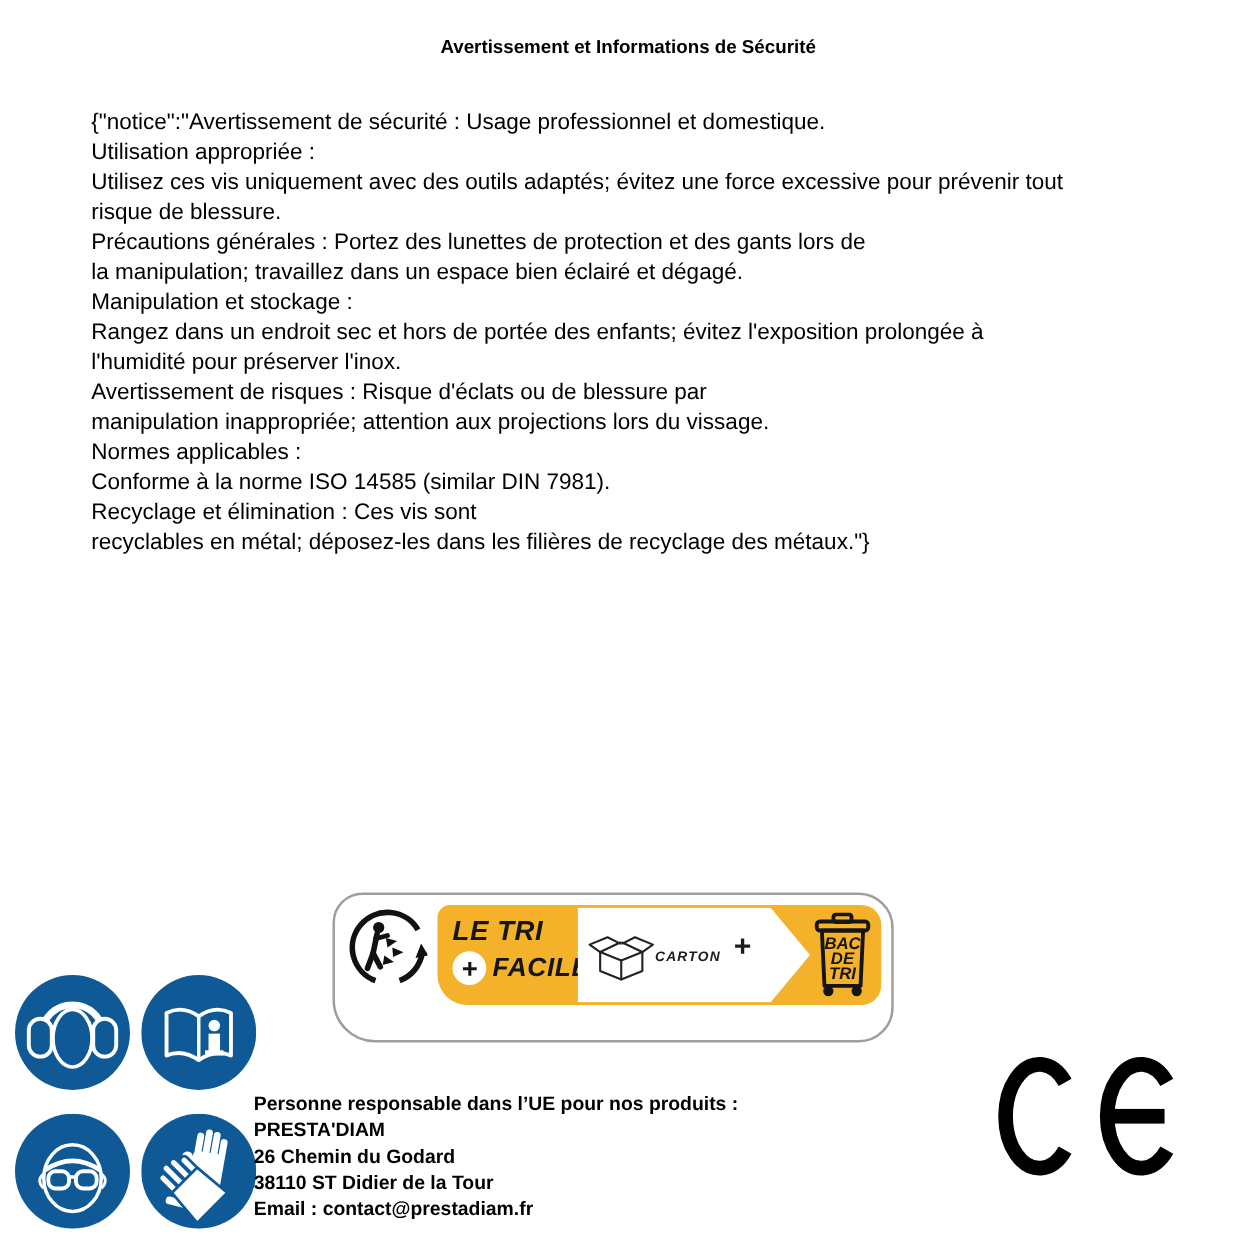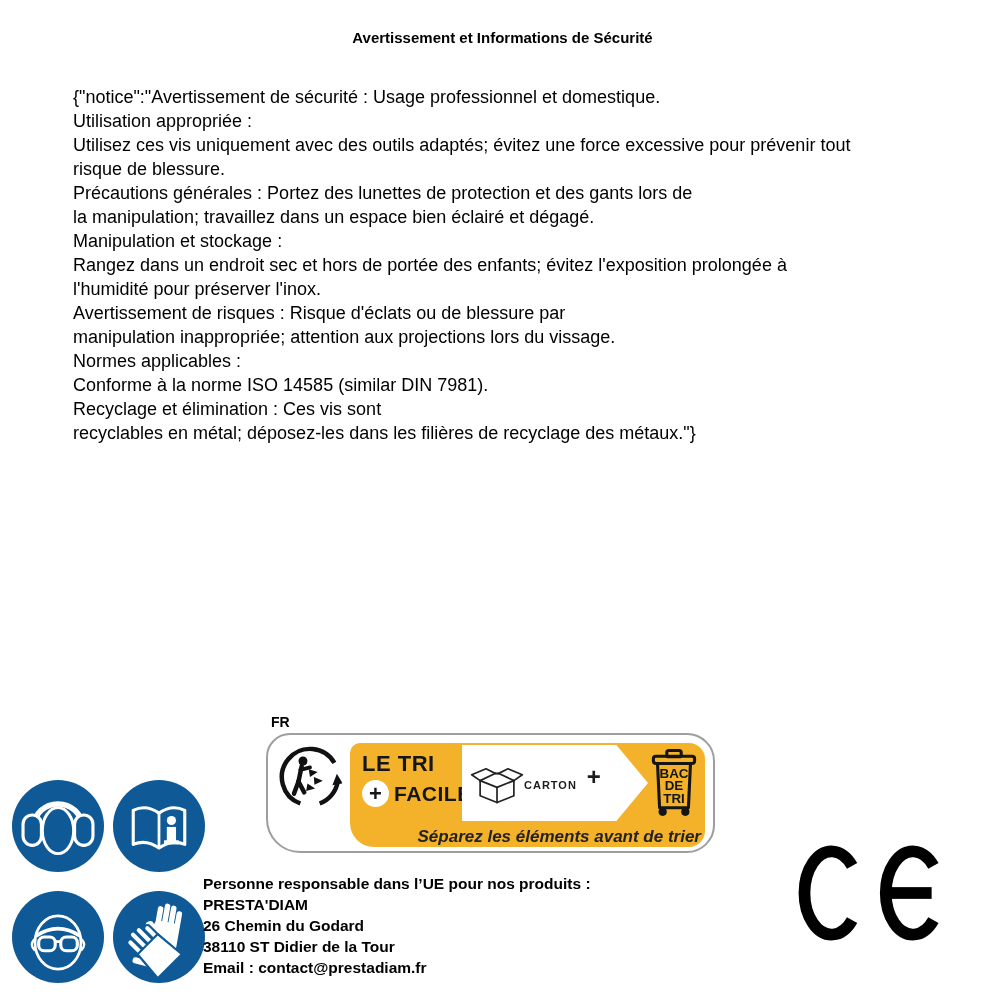--- a/index.html
+++ b/index.html
@@ -17,22 +17,22 @@
   .p-goggles { left:12px; top:891px; }
   .p-gloves { left:113px; top:891px; }
   .bluefill { fill:var(--blue); }
   .bstroke { stroke:var(--blue); }
 
   .infotri { position:absolute; left:266px; top:714px; }
   .fr { font-weight:bold; font-size:14px; margin:0 0 3px 5px; }
   .banner { position:relative; width:449px; height:120px; background:#fff; box-sizing:border-box;
             border:2px solid #9e9e9e; border-radius:24px 28px 28px 34px; }
   .triman { position:absolute; left:10px; top:10px; width:64px; height:64px; }
-  .yellowband { position:absolute; left:82px; top:8px; width:355px; height:104px;
-                background:var(--yellow); border-radius:10px 16px 16px 24px; }
+  .yellowband { position:absolute; left:82px; top:8px; width:355px; height:80px;
+                background:var(--yellow); border-radius:10px 16px 16px 24px;font-style:italic; }
   .headline { position:absolute; left:12px; top:8px; color:#161616; }
   .h1row { font-size:22px; font-weight:bold; line-height:26px; letter-spacing:0.5px; }
   .h2row { display:flex; align-items:center; gap:5px; margin-top:3px; }
   .pluscircle { width:27px; height:27px; border-radius:50%; background:#fff; color:#161616;
                 font-weight:bold; font-size:22px; line-height:27px; text-align:center; flex:0 0 auto; }
   .facile { font-size:21px; font-weight:bold; letter-spacing:0.5px; }
   .whitechev { position:absolute; left:112px; top:2px; width:186px; height:76px; background:#fff;
                clip-path:polygon(0 0, 83% 0, 100% 50%, 83% 100%, 0 100%);
                display:flex; align-items:center; gap:10px; padding:2px 0 0 8px; box-sizing:border-box; }
   .mat { display:flex; flex-direction:row; align-items:center; }
@@ -120,21 +120,20 @@
         <rect x="8" y="-4" width="7" height="28" rx="3.5"></rect>
         <rect x="16" y="-3" width="7" height="27" rx="3.5"></rect>
         <rect x="24" y="2" width="7" height="22" rx="3.5"></rect>
         <rect x="-9" y="16" width="9" height="22" rx="4" transform="rotate(-30 -4 24)"></rect>
         <path d="M0 18 H31 L34 52 L-3 52 Z"></path>
       </g>
     </svg>
   </div>
 
   <div class="infotri">
-    <div class="fr">FR</div>
     <div class="banner">
 
       <svg class="triman" viewBox="0 0 100 100">
         <path d="M88.1 28 A44 44 0 1 0 34.9 91.4" fill="none" stroke="#111" stroke-width="7"></path>
         <path d="M65.1 91.4 A44 44 0 0 0 93.3 57.6" fill="none" stroke="#111" stroke-width="7"></path>
         <polygon points="85,63 101,60 92,45" fill="#111"></polygon>
         <circle cx="39" cy="25" r="7" fill="#111"></circle>
         <path d="M37 33 L32 57" stroke="#111" stroke-width="7" stroke-linecap="round"></path>
         <path d="M35 39 L50 35" stroke="#111" stroke-width="6" stroke-linecap="round"></path>
         <path d="M32 57 L25 76" stroke="#111" stroke-width="7" stroke-linecap="round"></path>
@@ -175,21 +174,20 @@
             <path d="M8 14 L40 14 L38 57 L10 57 Z"></path>
           </g>
           <circle cx="13" cy="61" r="4" fill="#151515"></circle>
           <circle cx="35" cy="61" r="4" fill="#151515"></circle>
           <text x="24" y="28" text-anchor="middle">BAC</text>
           <text x="24" y="40" text-anchor="middle">DE</text>
           <text x="24" y="52" text-anchor="middle">TRI</text>
         </svg>
       </div>
 
-      <div class="caption">Séparez les éléments avant de trier</div>
     </div>
   </div>
 
   <pre class="block responsible">Personne responsable dans l’UE pour nos produits :
 PRESTA'DIAM
 26 Chemin du Godard
 38110 ST Didier de la Tour
 Email : contact@prestadiam.fr</pre>
 
   <svg class="ce" viewBox="0 0 166 110">

